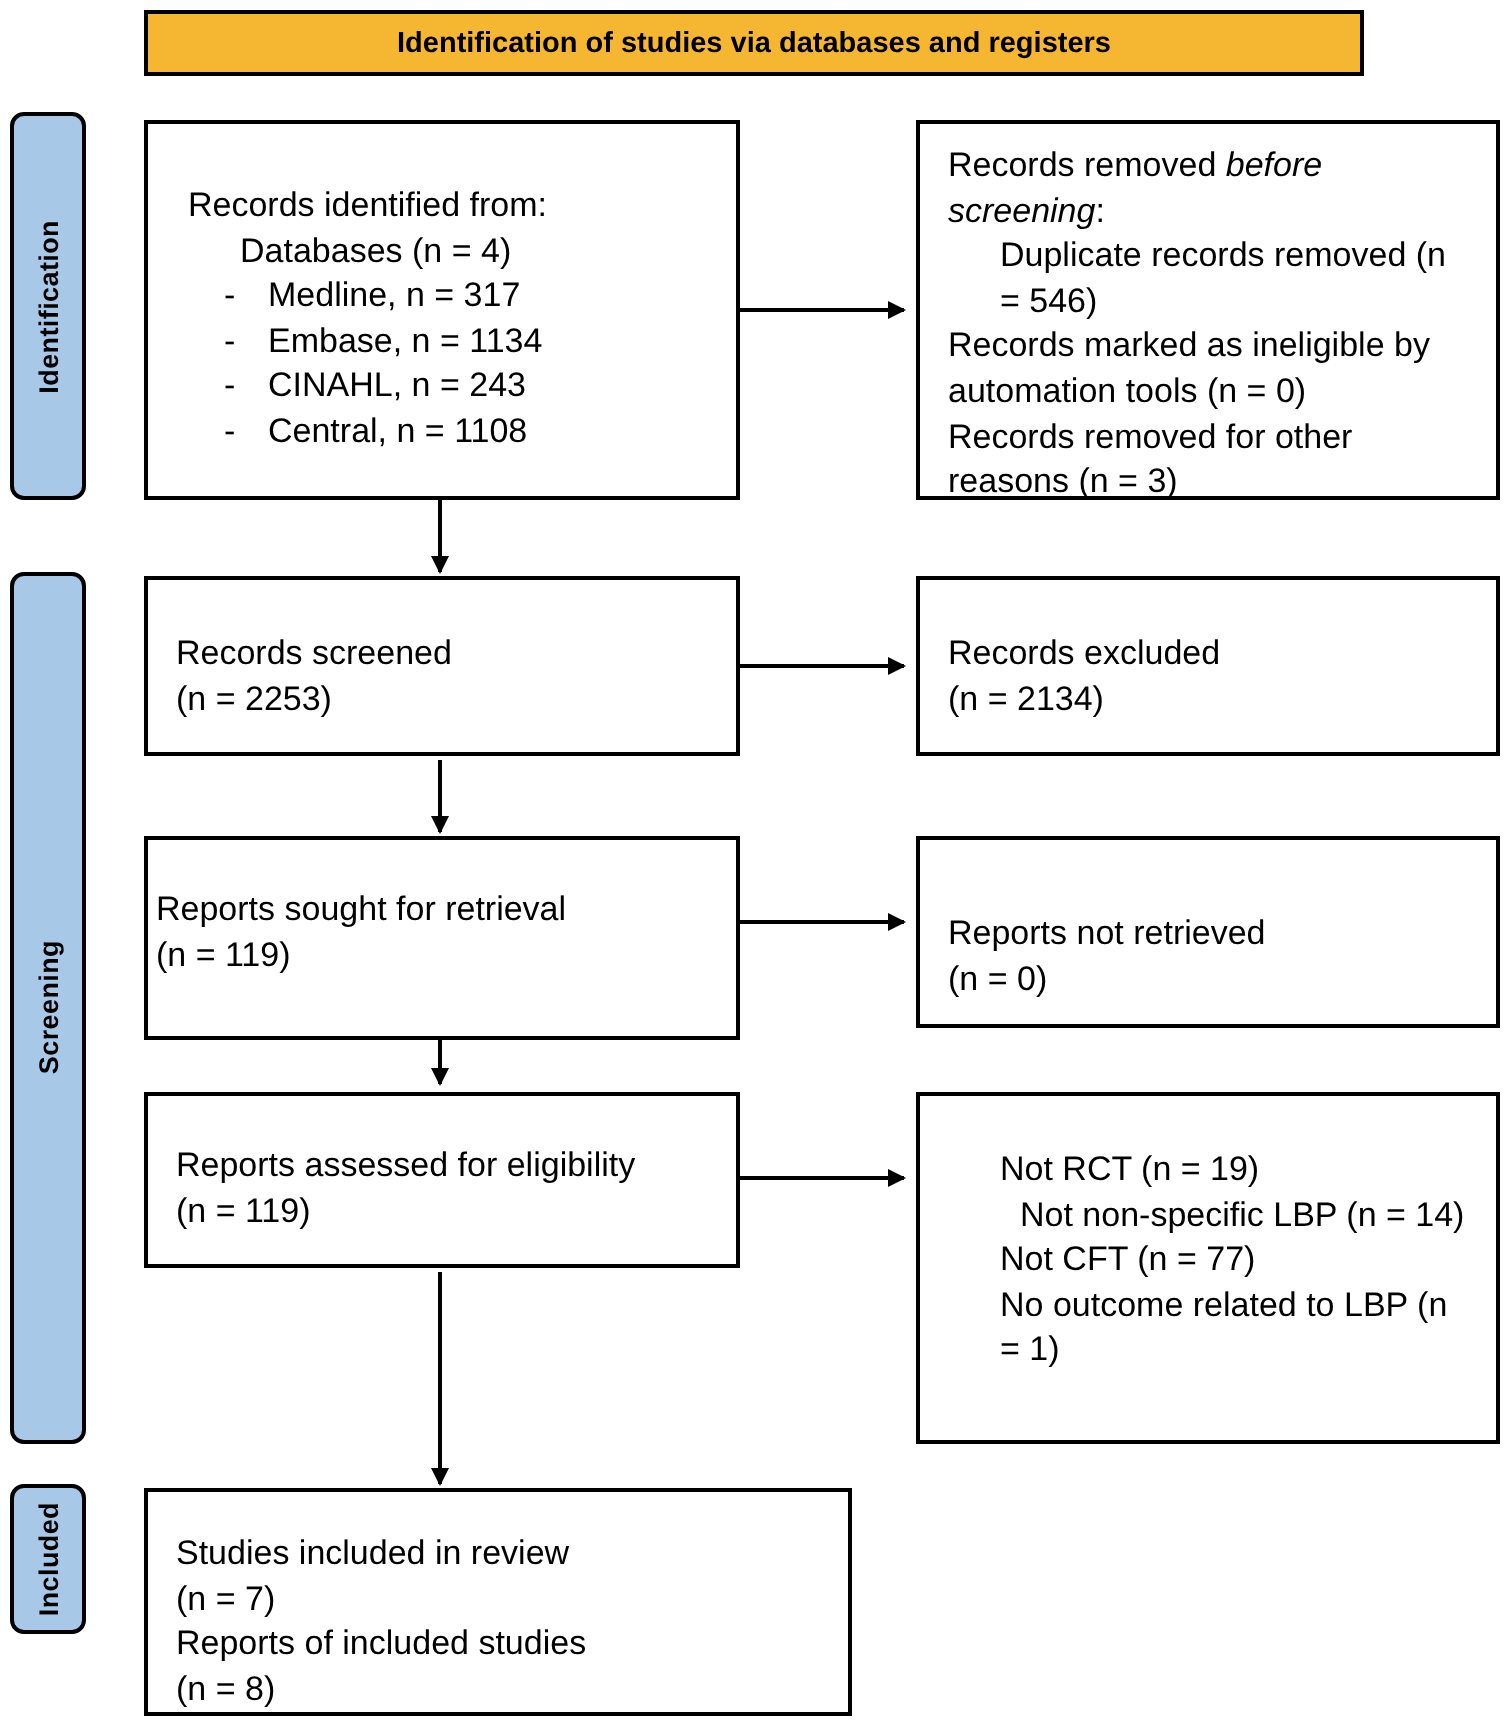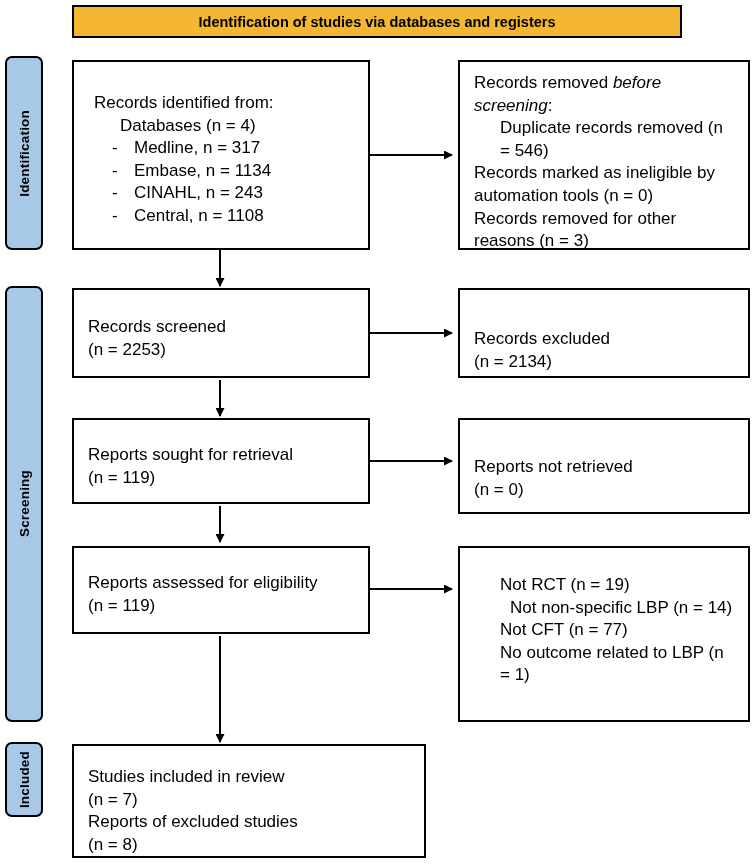--- a/index.html
+++ b/index.html
@@ -163,26 +163,26 @@
     <div class="indent">Duplicate records removed (n = 546)</div>
     <div>Records marked as ineligible by automation tools (n = 0)</div>
     <div>Records removed for other reasons (n = 3)</div>
   </div>
 
   <div class="box" style="left:72px; top:288px; width:298px; height:90px; padding-top:26px; padding-left:14px;">
     <div>Records screened</div>
     <div>(n = 2253)</div>
   </div>
 
-  <div class="box" style="left:458px; top:288px; width:292px; height:90px; padding-top:38px; padding-left:14px;">
+  <div class="box" style="left:458px; top:288px; width:292px; height:90px; padding-top:26px; padding-left:14px;">
     <div>Records excluded</div>
     <div>(n = 2134)</div>
   </div>
 
-  <div class="box" style="left:72px; top:418px; width:298px; height:86px; padding-top:24px; padding-left:14px;">
+  <div class="box" style="left:72px; top:418px; width:298px; height:102px; padding-top:24px; padding-left:4px;">
     <div>Reports sought for retrieval</div>
     <div>(n = 119)</div>
   </div>
 
   <div class="box" style="left:458px; top:418px; width:292px; height:96px; padding-top:36px; padding-left:14px;">
     <div>Reports not retrieved</div>
     <div>(n = 0)</div>
   </div>
 
   <div class="box" style="left:72px; top:546px; width:298px; height:88px; padding-top:24px; padding-left:14px;">
@@ -193,17 +193,17 @@
   <div class="box" style="left:458px; top:546px; width:292px; height:176px; padding-top:26px; padding-left:14px; padding-right:10px;">
     <div class="hang indent" style="margin-left:26px; text-indent:0;">Not RCT (n = 19)</div>
     <div style="margin-left:36px;">Not non-specific LBP (n = 14)</div>
     <div style="margin-left:26px;">Not CFT (n = 77)</div>
     <div style="margin-left:26px;">No outcome related to LBP (n = 1)</div>
   </div>
 
   <div class="box" style="left:72px; top:744px; width:354px; height:114px; padding-top:20px; padding-left:14px;">
     <div>Studies included in review</div>
     <div>(n = 7)</div>
-    <div>Reports of excluded studies</div>
+    <div>Reports of included studies</div>
     <div>(n = 8)</div>
   </div>
 
 </div>
 
 </body></html>

